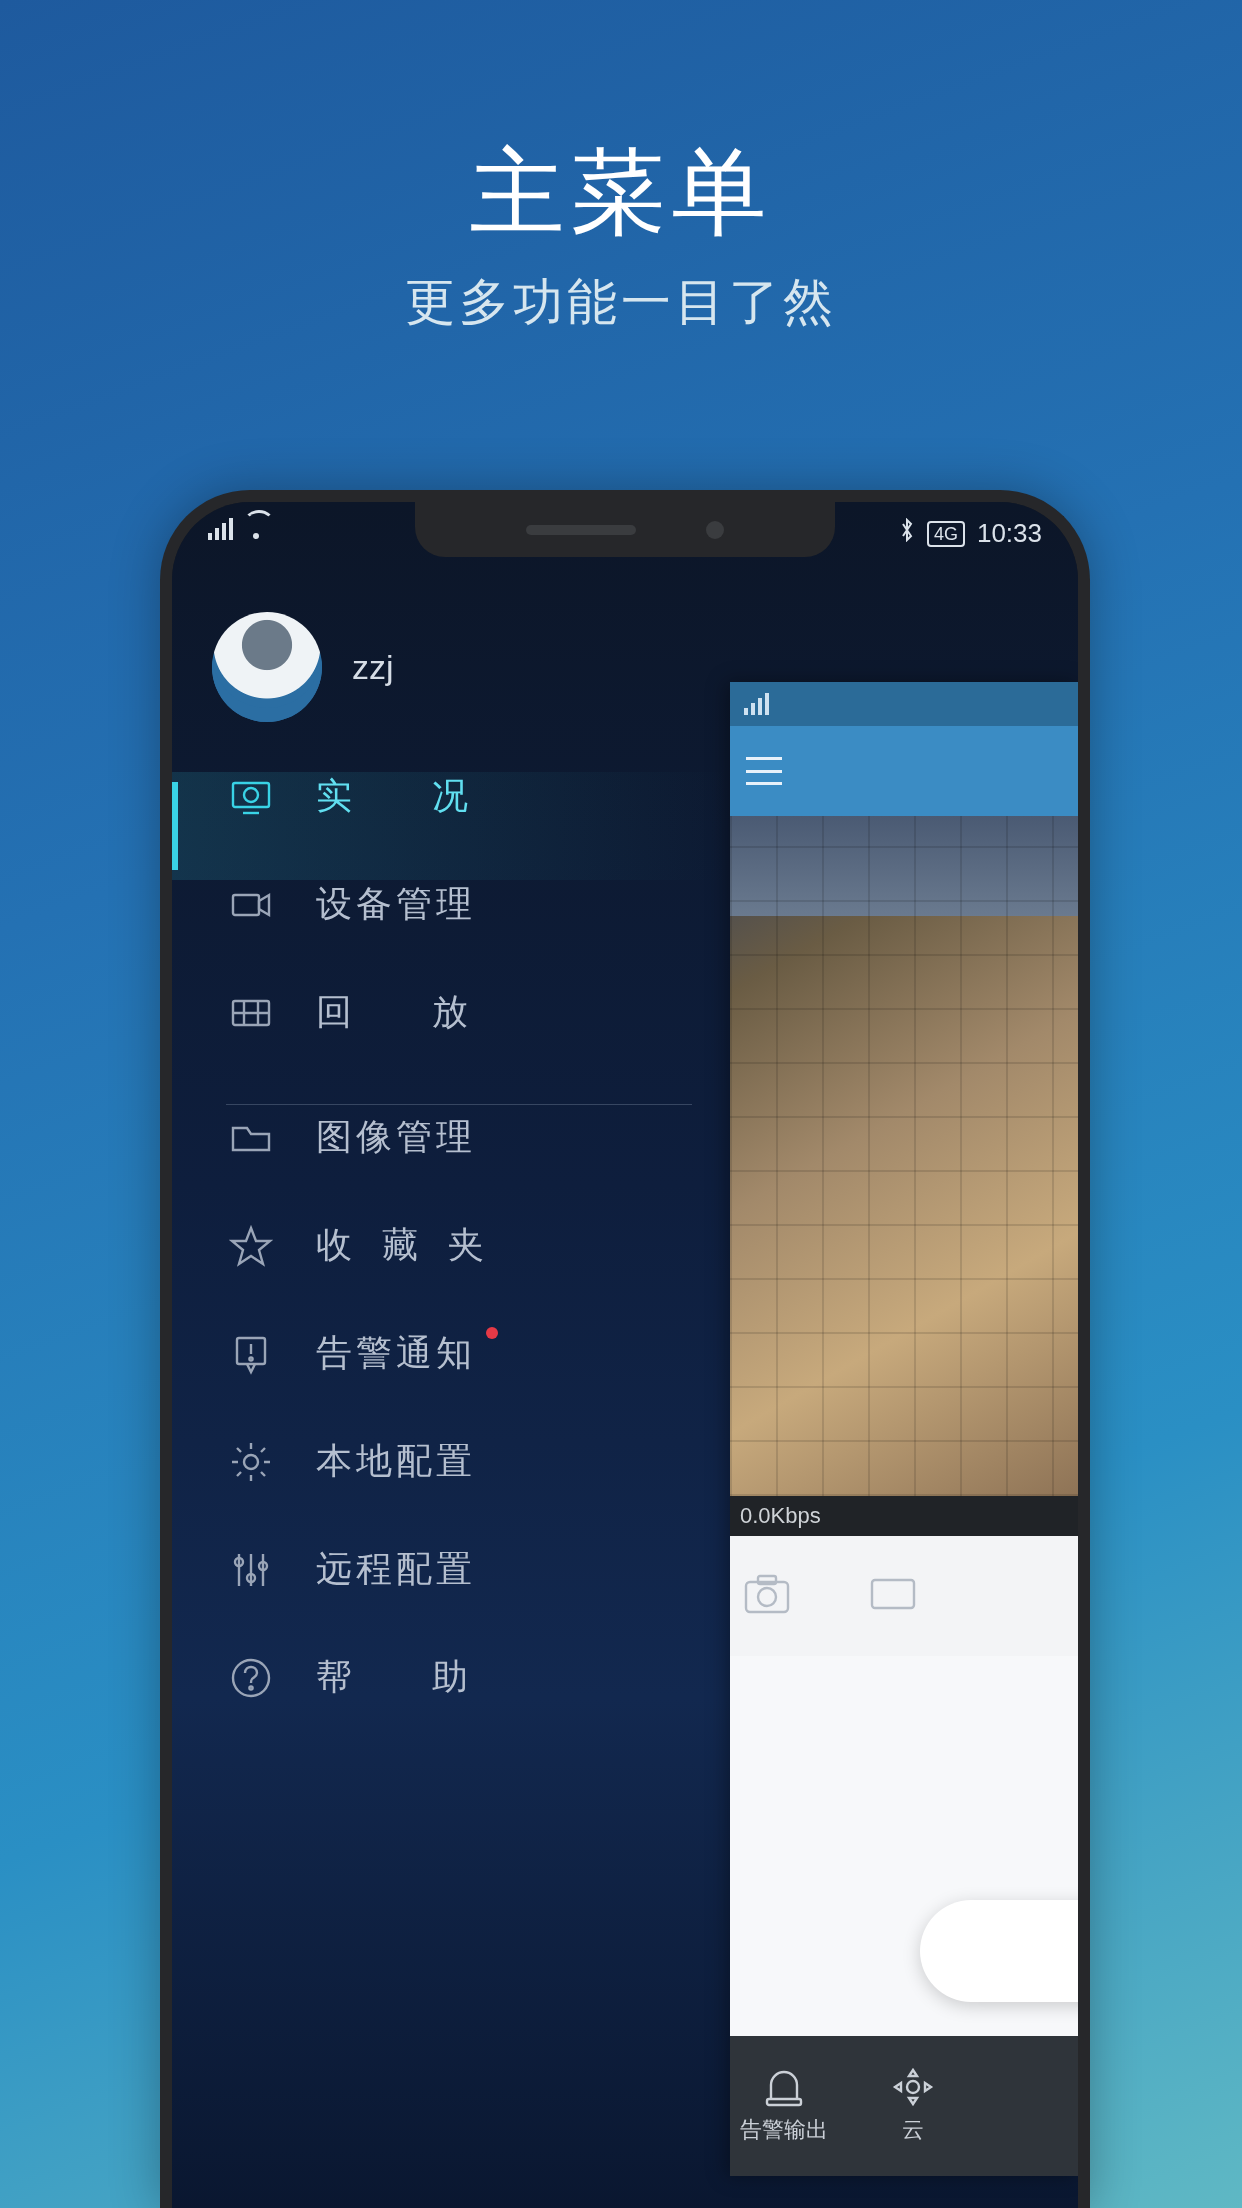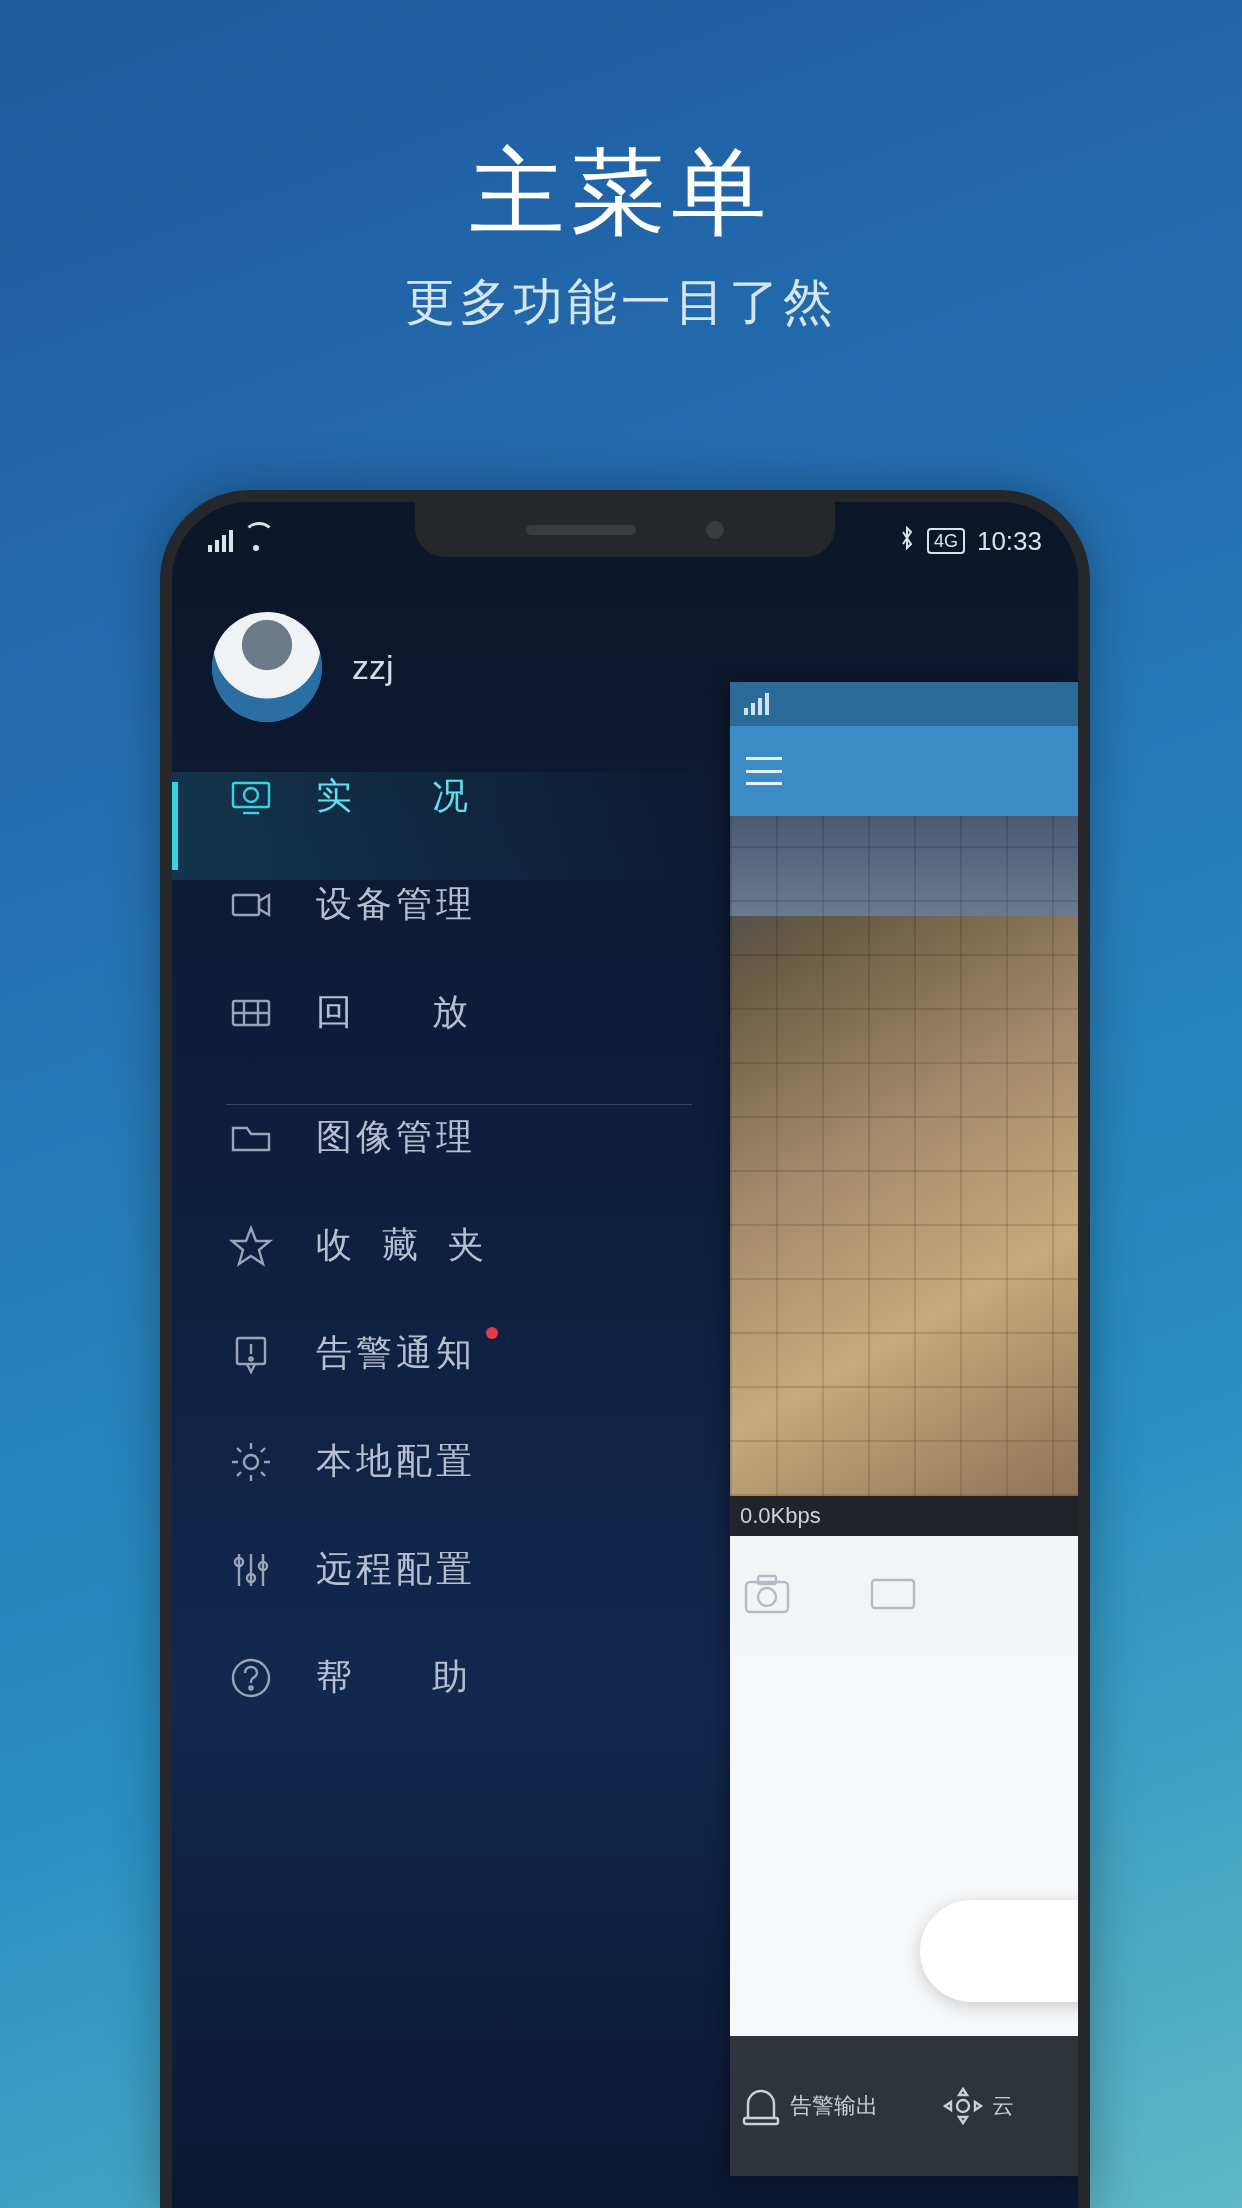--- a/index.html
+++ b/index.html
@@ -10,21 +10,21 @@
 .promo-title .h1{font-size:95px;font-weight:400;letter-spacing:6px}
 .promo-title .h2{font-size:50px;font-weight:300;margin-top:11px;letter-spacing:4px;color:#d6e6ef}
 
 .phone{position:absolute;top:490px;left:160px;width:930px;height:1720px;background:#141821;border-radius:90px 90px 0 0;border:12px solid #26272a;border-bottom:none;box-shadow:0 0 50px rgba(0,0,0,.3);overflow:hidden}
 .notch{position:absolute;top:0;left:50%;transform:translateX(-50%);width:420px;height:55px;background:#26272a;border-radius:0 0 30px 30px;z-index:50;display:flex;align-items:center;justify-content:center;gap:70px}
 .speaker{width:110px;height:10px;background:#3a3c3f;border-radius:5px}
 .cam{width:18px;height:18px;background:#3a3c3f;border-radius:50%}
 
 .screen{position:absolute;inset:0;background:linear-gradient(180deg,#0c1628 0%,#0e1e3d 40%,#12284f 70%,#0a1730 100%);overflow:hidden}
 
-.statusbar{position:absolute;top:16px;left:0;right:0;height:46px;display:flex;justify-content:space-between;align-items:center;padding:0 36px;color:#dbe2ea;font-size:26px;z-index:10}
+.statusbar{position:absolute;top:16px;left:0;right:0;height:46px;display:flex;justify-content:space-between;align-items:flex-start;padding:0 36px;color:#dbe2ea;font-size:26px;z-index:10}
 .sb-left{display:flex;align-items:center;gap:10px}
 .sb-right{display:flex;align-items:center;gap:12px}
 .signal-bars{display:flex;align-items:flex-end;gap:3px}
 .signal-bars span{width:4px;background:#dbe2ea}
 .signal-bars span:nth-child(1){height:7px}
 .signal-bars span:nth-child(2){height:12px}
 .signal-bars span:nth-child(3){height:17px}
 .signal-bars span:nth-child(4){height:22px}
 .wifi-ic{width:26px;height:20px;position:relative}
 .wifi-ic::before{content:"";position:absolute;bottom:0;left:50%;transform:translateX(-50%);width:6px;height:6px;background:#dbe2ea;border-radius:50%}
@@ -63,21 +63,21 @@
   repeating-linear-gradient(90deg,rgba(0,0,0,.12) 0 2px,transparent 2px 46px),
   repeating-linear-gradient(0deg,rgba(0,0,0,.12) 0 2px,transparent 2px 54px);
   mix-blend-mode:multiply}
 .pv-feed .ceiling{position:absolute;top:0;left:0;right:0;height:100px;background:linear-gradient(#4a5a73,#6a7a8f)}
 .pv-info{height:40px;background:#202327;display:flex;align-items:center;padding:17px 10px;color:#cfd3d7;font-size:22px}
 .pv-tools{height:120px;background:#f3f4f6;display:flex;align-items:center;padding:0 14px;gap:80px}
 .pv-tools svg *{stroke:#b4bbc5;stroke-width:2.4;fill:none}
 .pv-blank{height:380px;background:#f7f8fa;position:relative}
 .pv-pill{position:absolute;right:-60px;bottom:34px;width:220px;height:102px;background:#fff;border-radius:60px;box-shadow:0 4px 18px rgba(0,0,0,.18)}
 .pv-bottom{height:140px;background:#2f343a;display:flex;align-items:center;padding:0 10px;gap:64px}
-.pv-b-item{display:flex;flex-direction:row;align-items:center;color:#cbd0d7;font-size:22px;gap:8px}
+.pv-b-item{display:flex;flex-direction:column;align-items:center;color:#cbd0d7;font-size:22px;gap:8px}
 .pv-b-item svg{width:42px;height:40px}
 .pv-b-item svg *{stroke:#cbd0d7;stroke-width:2.4;fill:none}
 </style>
 </head>
 <body>
 
 <div class="promo-title">
   <div class="h1">主菜单</div>
   <div class="h2">更多功能一目了然</div>
 </div>

